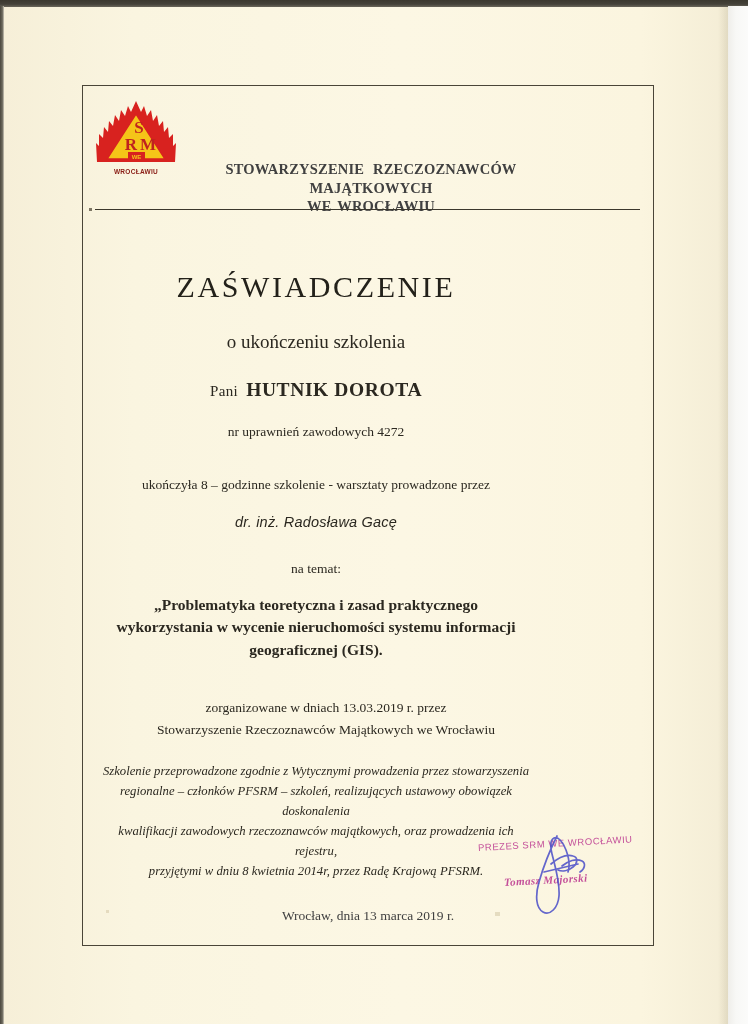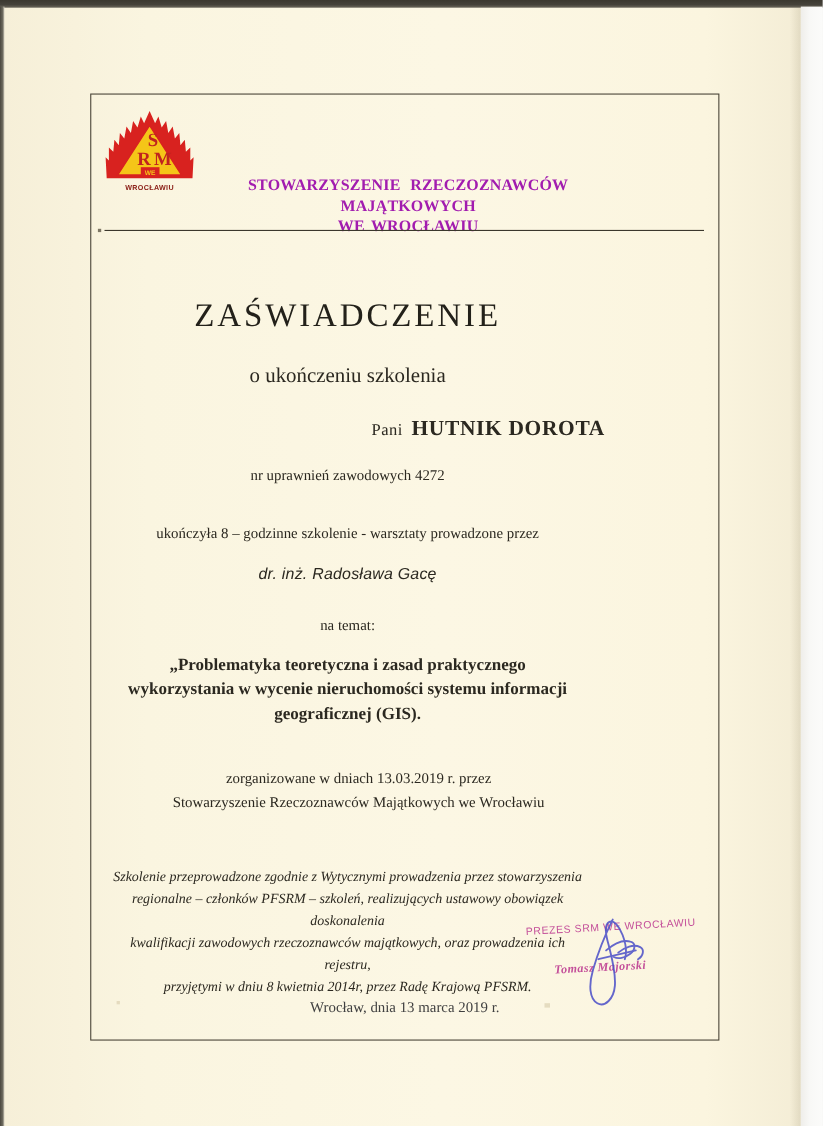--- a/index.html
+++ b/index.html
@@ -120,21 +120,21 @@
   #org-name {
     position: absolute;
     left: 78px;
     top: 72px;
     width: 420px;
     text-align: center;
     font-family: "Liberation Serif", serif;
     font-weight: bold;
     font-size: 14.5px;
     letter-spacing: .2px;
-    color: #a21caf;
+    color: #404040;
     line-height: 1.28;
   }
   #org-name .l1 { display: block; word-spacing: 5px; }
   #org-name .l2 { display: block; word-spacing: 2px; }
 
   #header-rule {
     position: absolute;
     left: 95px;
     top: 209px;
     width: 545px;
@@ -169,21 +169,20 @@
     color: #23211a;
     margin-top: 30px;
   }
   #subtitle {
     font-size: 19px;
     margin-top: 27px;
   }
   #recipient {
     margin-top: 26px;
     font-size: 17px;
-    text-align: right;
   }
   #recipient .hon {
     font-size: 15px;
     letter-spacing: .4px;
   }
   #recipient .who {
     font-weight: bold;
     font-variant: small-caps;
     font-size: 19.5px;
     letter-spacing: .6px;
@@ -217,21 +216,21 @@
   }
   #organised {
     margin-top: 36px;
     font-size: 13.5px;
     line-height: 1.62;
     padding-left: 20px;
   }
   #organised span { display: block; }
 
   #legal {
-    margin-top: 46px;
+    margin-top: 20px;
     font-style: italic;
     font-size: 12.7px;
     line-height: 1.58;
     padding: 0 14px;
   }
   #legal span { display: block; }
 
   
   #stamp-area {
     position: absolute;

